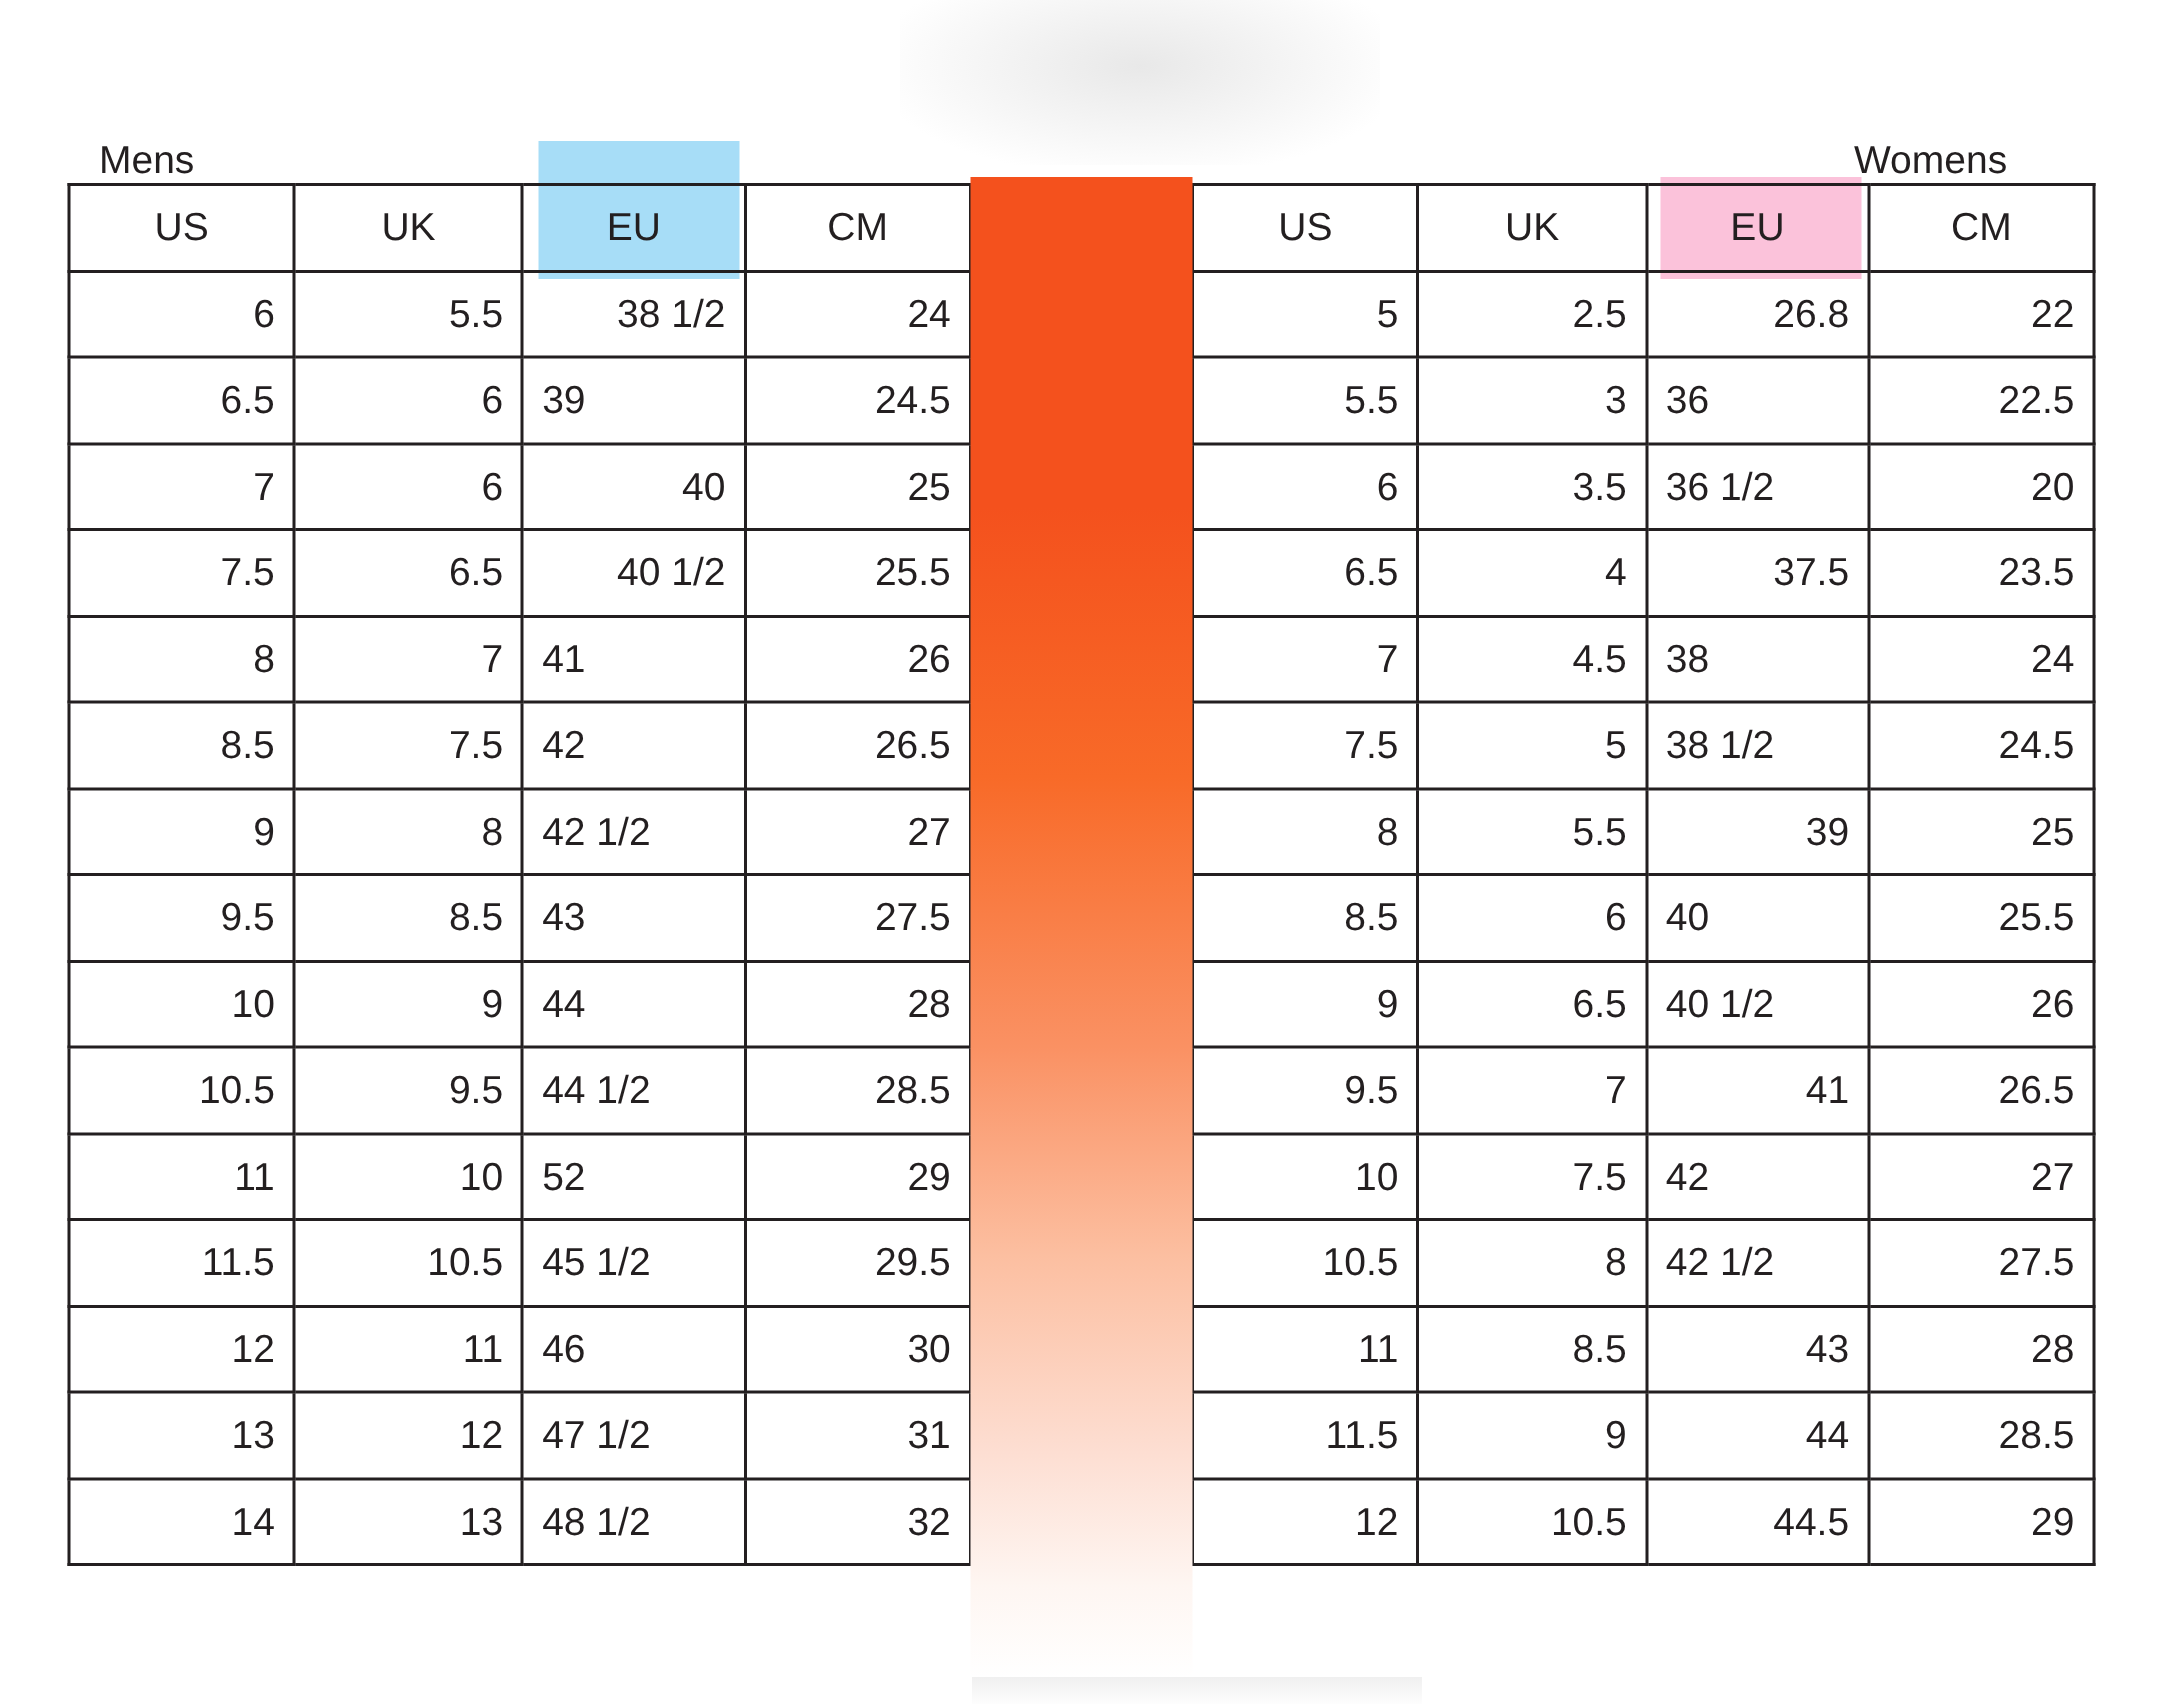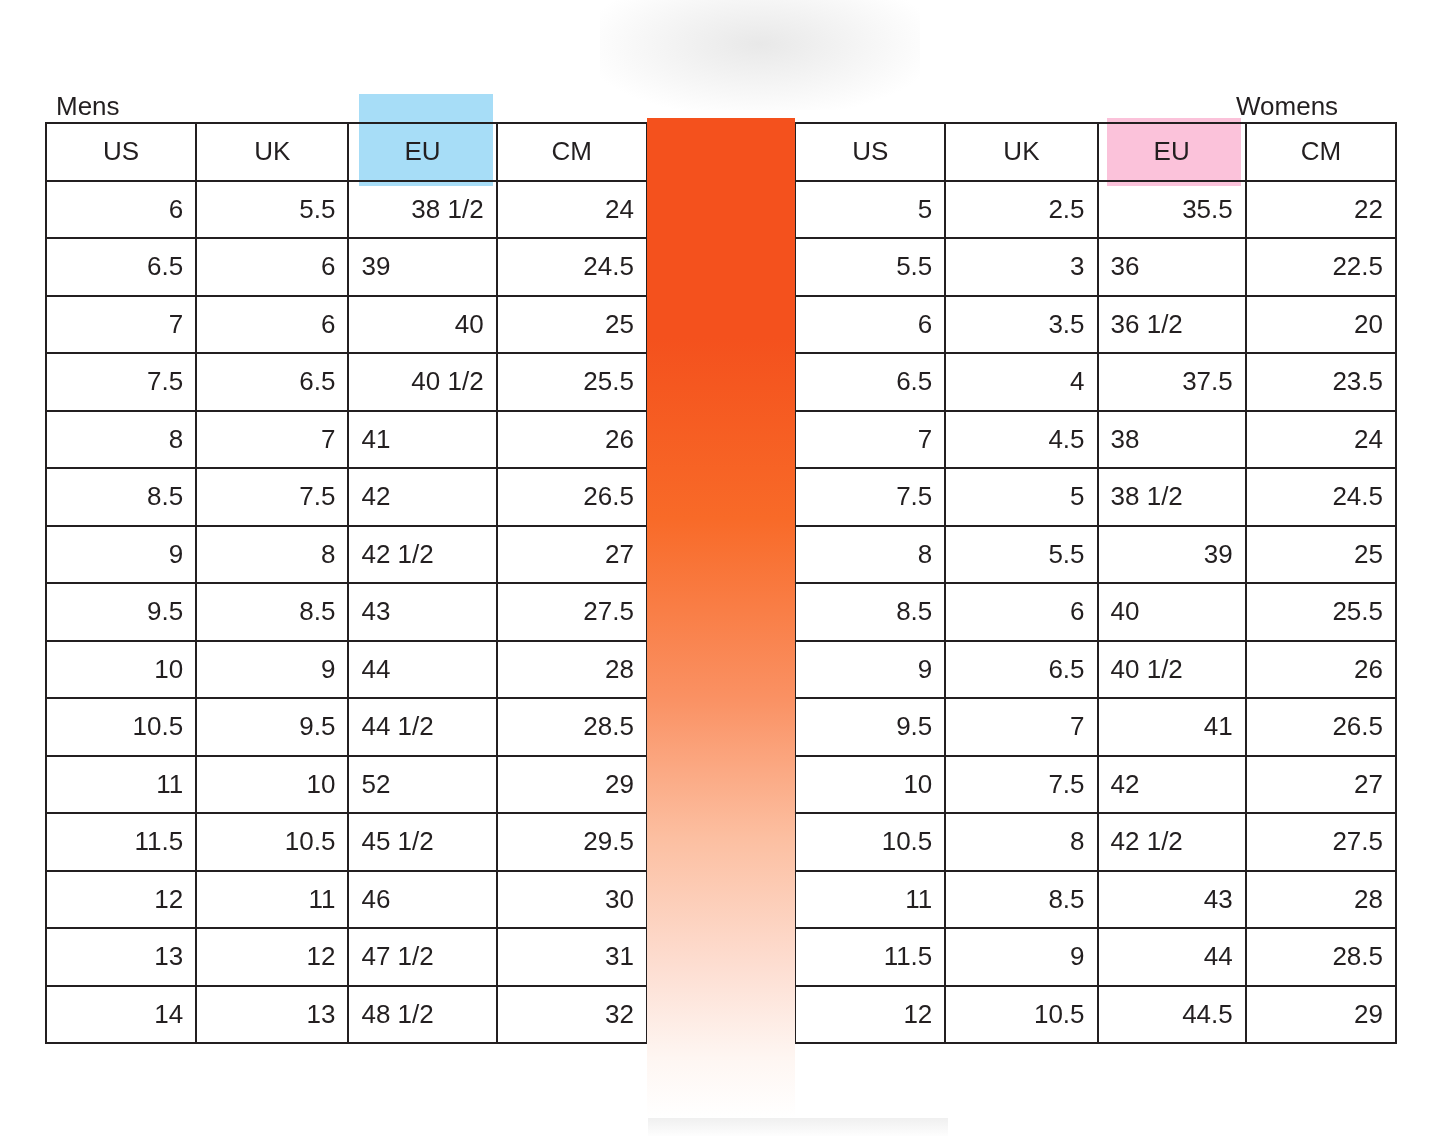--- a/index.html
+++ b/index.html
@@ -35,21 +35,21 @@
     pointer-events: none;
   }
 
   
   .hdr-label {
     position: absolute;
     font-size: 26px;
     color: #231f20;
     line-height: 1;
   }
-  .hdr-mens { left: 56px; top: 93px; }
+  .hdr-mens { left: 66px; top: 93px; }
   .hdr-womens { left: 1236px; top: 93px; }
 
   
   .hl {
     position: absolute;
     pointer-events: none;
   }
   .hl-eu-mens {
     left: 359px;
     top: 94px;
@@ -167,21 +167,21 @@
       </tr>
 
       <tr>
         <td class="num-right">6</td>
         <td class="num-right">5.5</td>
         <td class="num-right">38 1/2</td>
         <td class="num-right">24</td>
         <td class="gap"></td>
         <td class="num-right">5</td>
         <td class="num-right">2.5</td>
-        <td class="num-right">35.5</td>
+        <td class="num-right">26.8</td>
         <td class="num-right">22</td>
       </tr>
 
       <tr>
         <td class="num-right">6.5</td>
         <td class="num-right">6</td>
         <td class="num-left">39</td>
         <td class="num-right">24.5</td>
         <td class="gap"></td>
         <td class="num-right">5.5</td>

